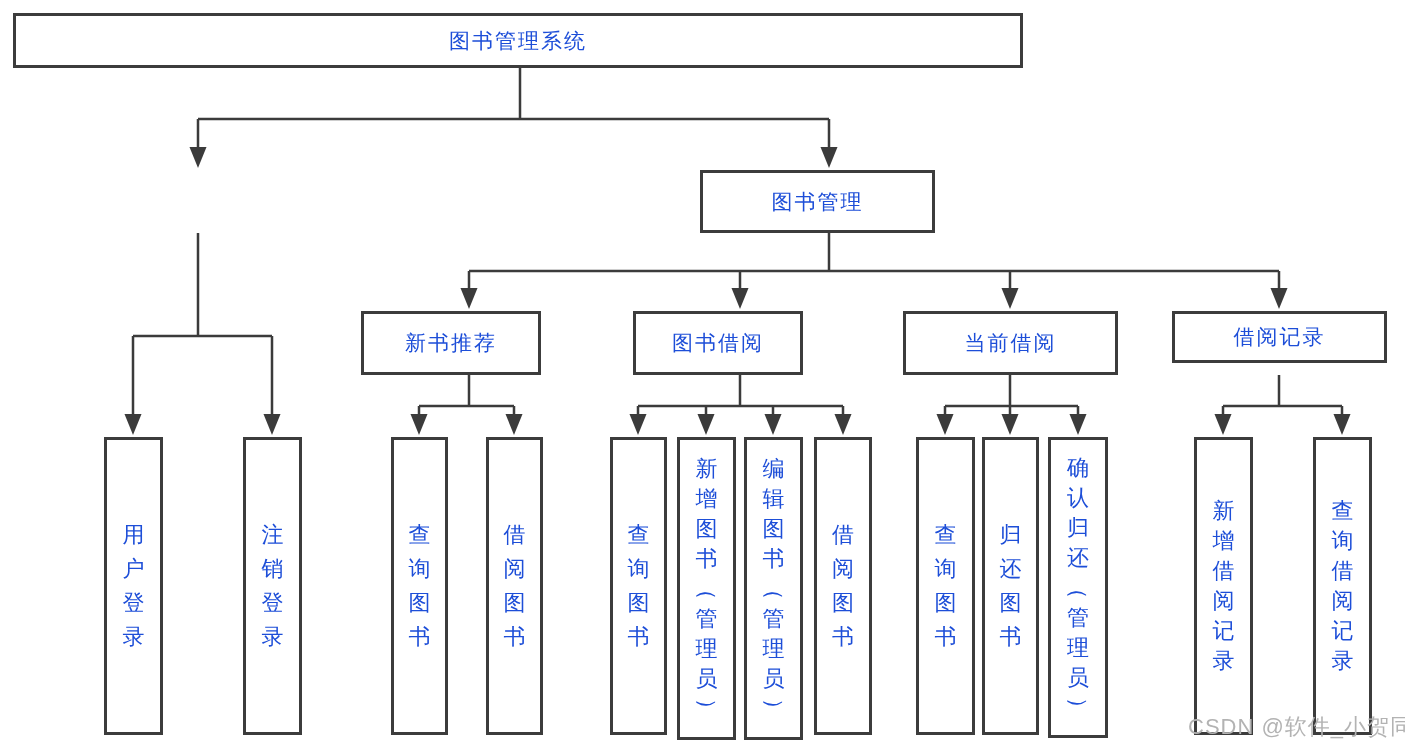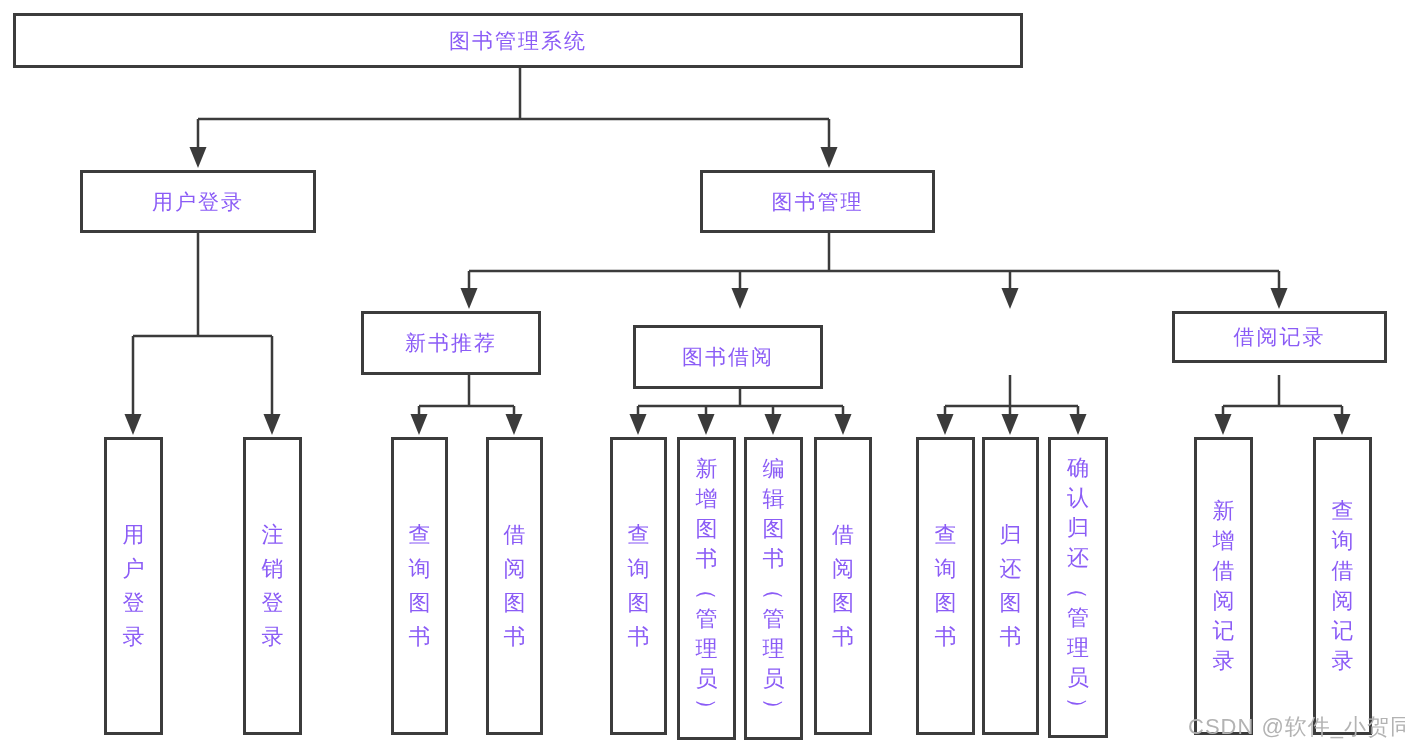--- a/index.html
+++ b/index.html
@@ -18,21 +18,21 @@
     pointer-events: none;
   }
   .box {
     position: absolute;
     box-sizing: border-box;
     border: 3px solid #3c3c3c;
     background: #ffffff;
     display: flex;
     align-items: center;
     justify-content: center;
-    color: #8b5cf6;
+    color: #1d4ed8;
     z-index: 2;
   }
   .hlabel {
     font-size: 21px;
     letter-spacing: 2px;
     white-space: nowrap;
   }
   .vtext {
     display: flex;
     flex-direction: column;
@@ -100,32 +100,32 @@
       <polygon points="1069.5,414 1086.5,414 1078,435"></polygon>
       <polygon points="1214.5,414 1231.5,414 1223,435"></polygon>
       <polygon points="1333.5,414 1350.5,414 1342,435"></polygon>
     </g>
   </svg>
 
   <div class="box" style="left:13px;top:13px;width:1010px;height:55px">
     <span class="hlabel">图书管理系统</span>
   </div>
 
-  <div class="box" style="left:80px;top:170px;width:236px;height:63px">
-    <span class="hlabel">用户登录</span>
-  </div>
   <div class="box" style="left:700px;top:170px;width:235px;height:63px">
     <span class="hlabel">图书管理</span>
   </div>
 
   <div class="box" style="left:361px;top:311px;width:180px;height:64px">
     <span class="hlabel">新书推荐</span>
   </div>
-  <div class="box" style="left:633px;top:325px;width:190px;height:64px">
+  <div class="box" style="left:633px;top:311px;width:170px;height:64px">
     <span class="hlabel">图书借阅</span>
+  </div>
+  <div class="box" style="left:903px;top:311px;width:215px;height:64px">
+    <span class="hlabel">当前借阅</span>
   </div>
   <div class="box" style="left:1172px;top:311px;width:215px;height:52px">
     <span class="hlabel">借阅记录</span>
   </div>
 
   <div class="box" style="left:104px;top:437px;width:59px;height:298px">
     <div class="vtext">
         <span>用</span>
         <span>户</span>
         <span>登</span>

